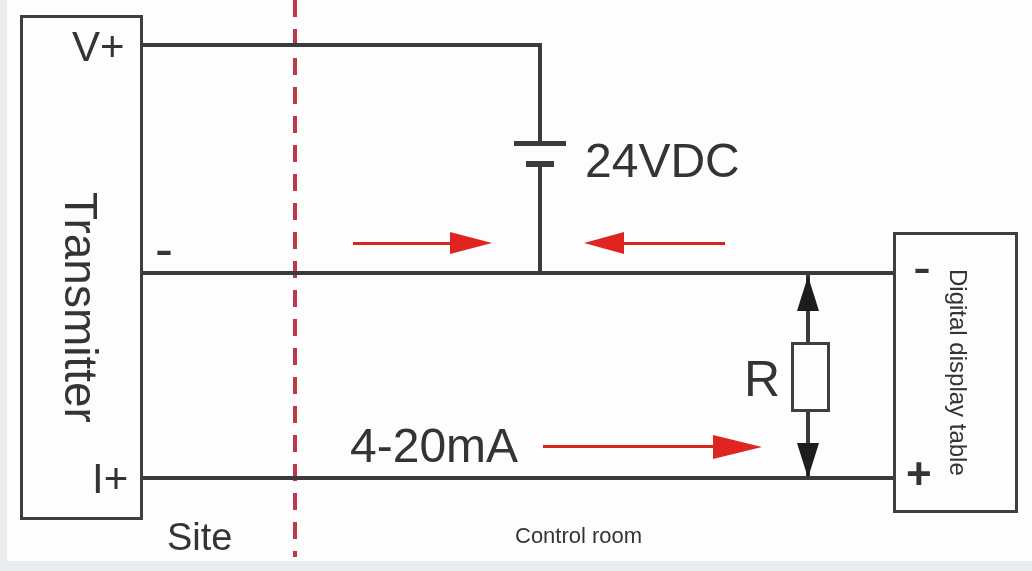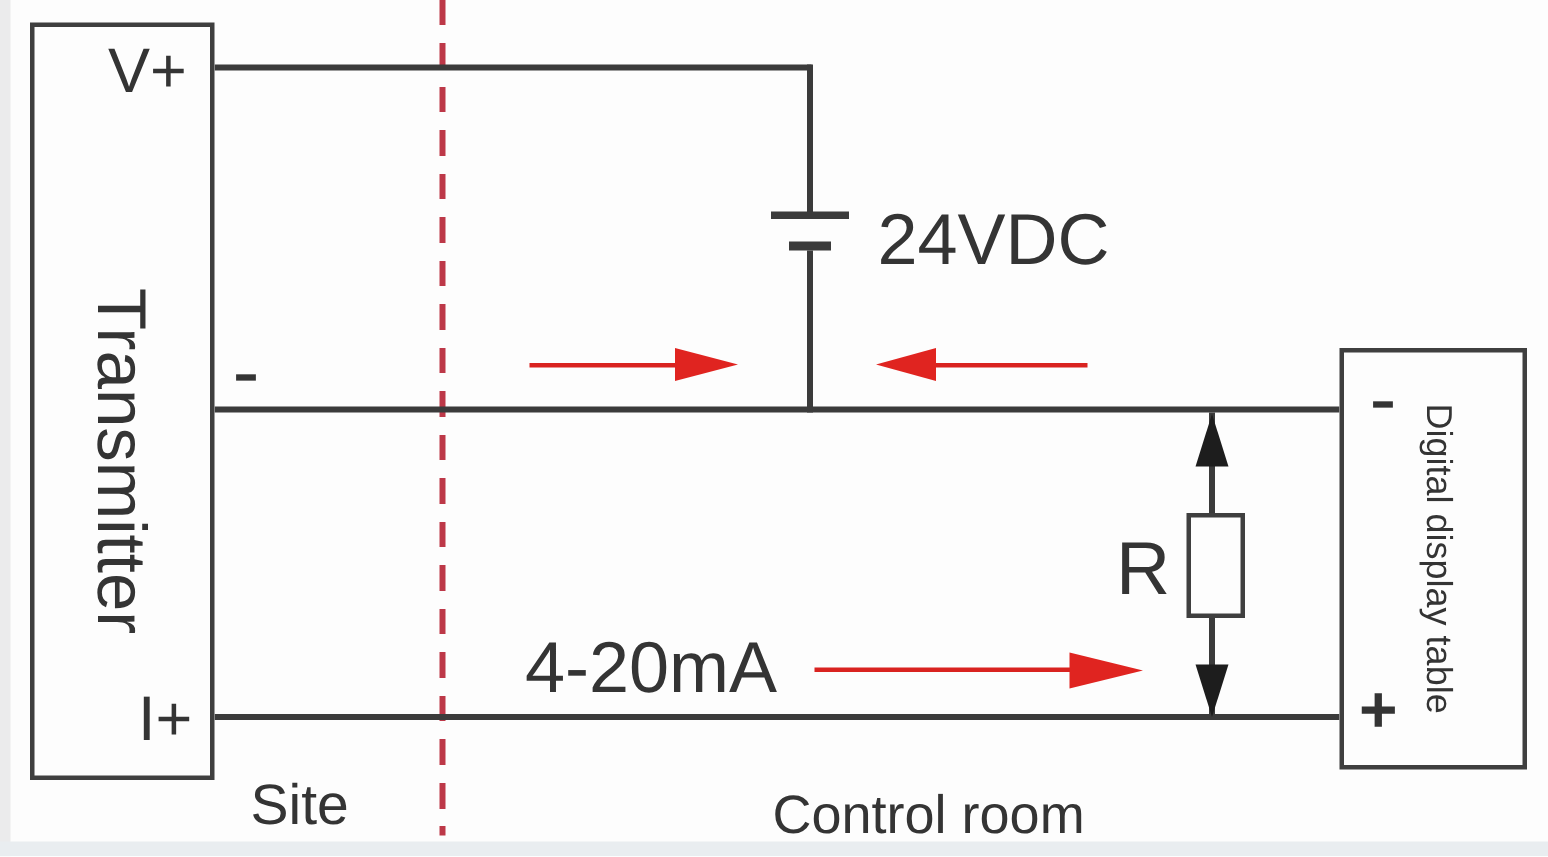--- a/index.html
+++ b/index.html
@@ -35,21 +35,21 @@
   .t-display{left:936px;top:250px;width:44px;height:244px;font-size:24px;}
 
   .lbl{white-space:nowrap;line-height:1;}
   .lbl-vplus{left:72px;top:26px;font-size:42px;}
   .lbl-iplus{left:92px;top:458px;font-size:42px;}
   .lbl-minus-tx{left:155px;top:221px;font-size:54px;}
   .lbl-24vdc{left:585px;top:137px;font-size:48px;}
   .lbl-420ma{left:338px;top:422px;font-size:48px;margin-left:12px;}
   .lbl-r{left:744px;top:354px;font-size:50px;}
   .lbl-site{left:167px;top:518px;font-size:38px;}
-  .lbl-controlroom{left:515px;top:525px;font-size:36px;}
+  .lbl-controlroom{left:515px;top:525px;font-size:22px;}
   .lbl-minus-disp{left:913px;top:239px;font-size:54px;}
   .lbl-plus-disp{left:906px;top:452px;font-size:44px;font-weight:700;}
 
   
   .boundary{
     left:293px;top:0;width:4px;height:557px;
     background:repeating-linear-gradient(to bottom,#bd3848 0 17px,transparent 17px 29px);
   }
 
   

